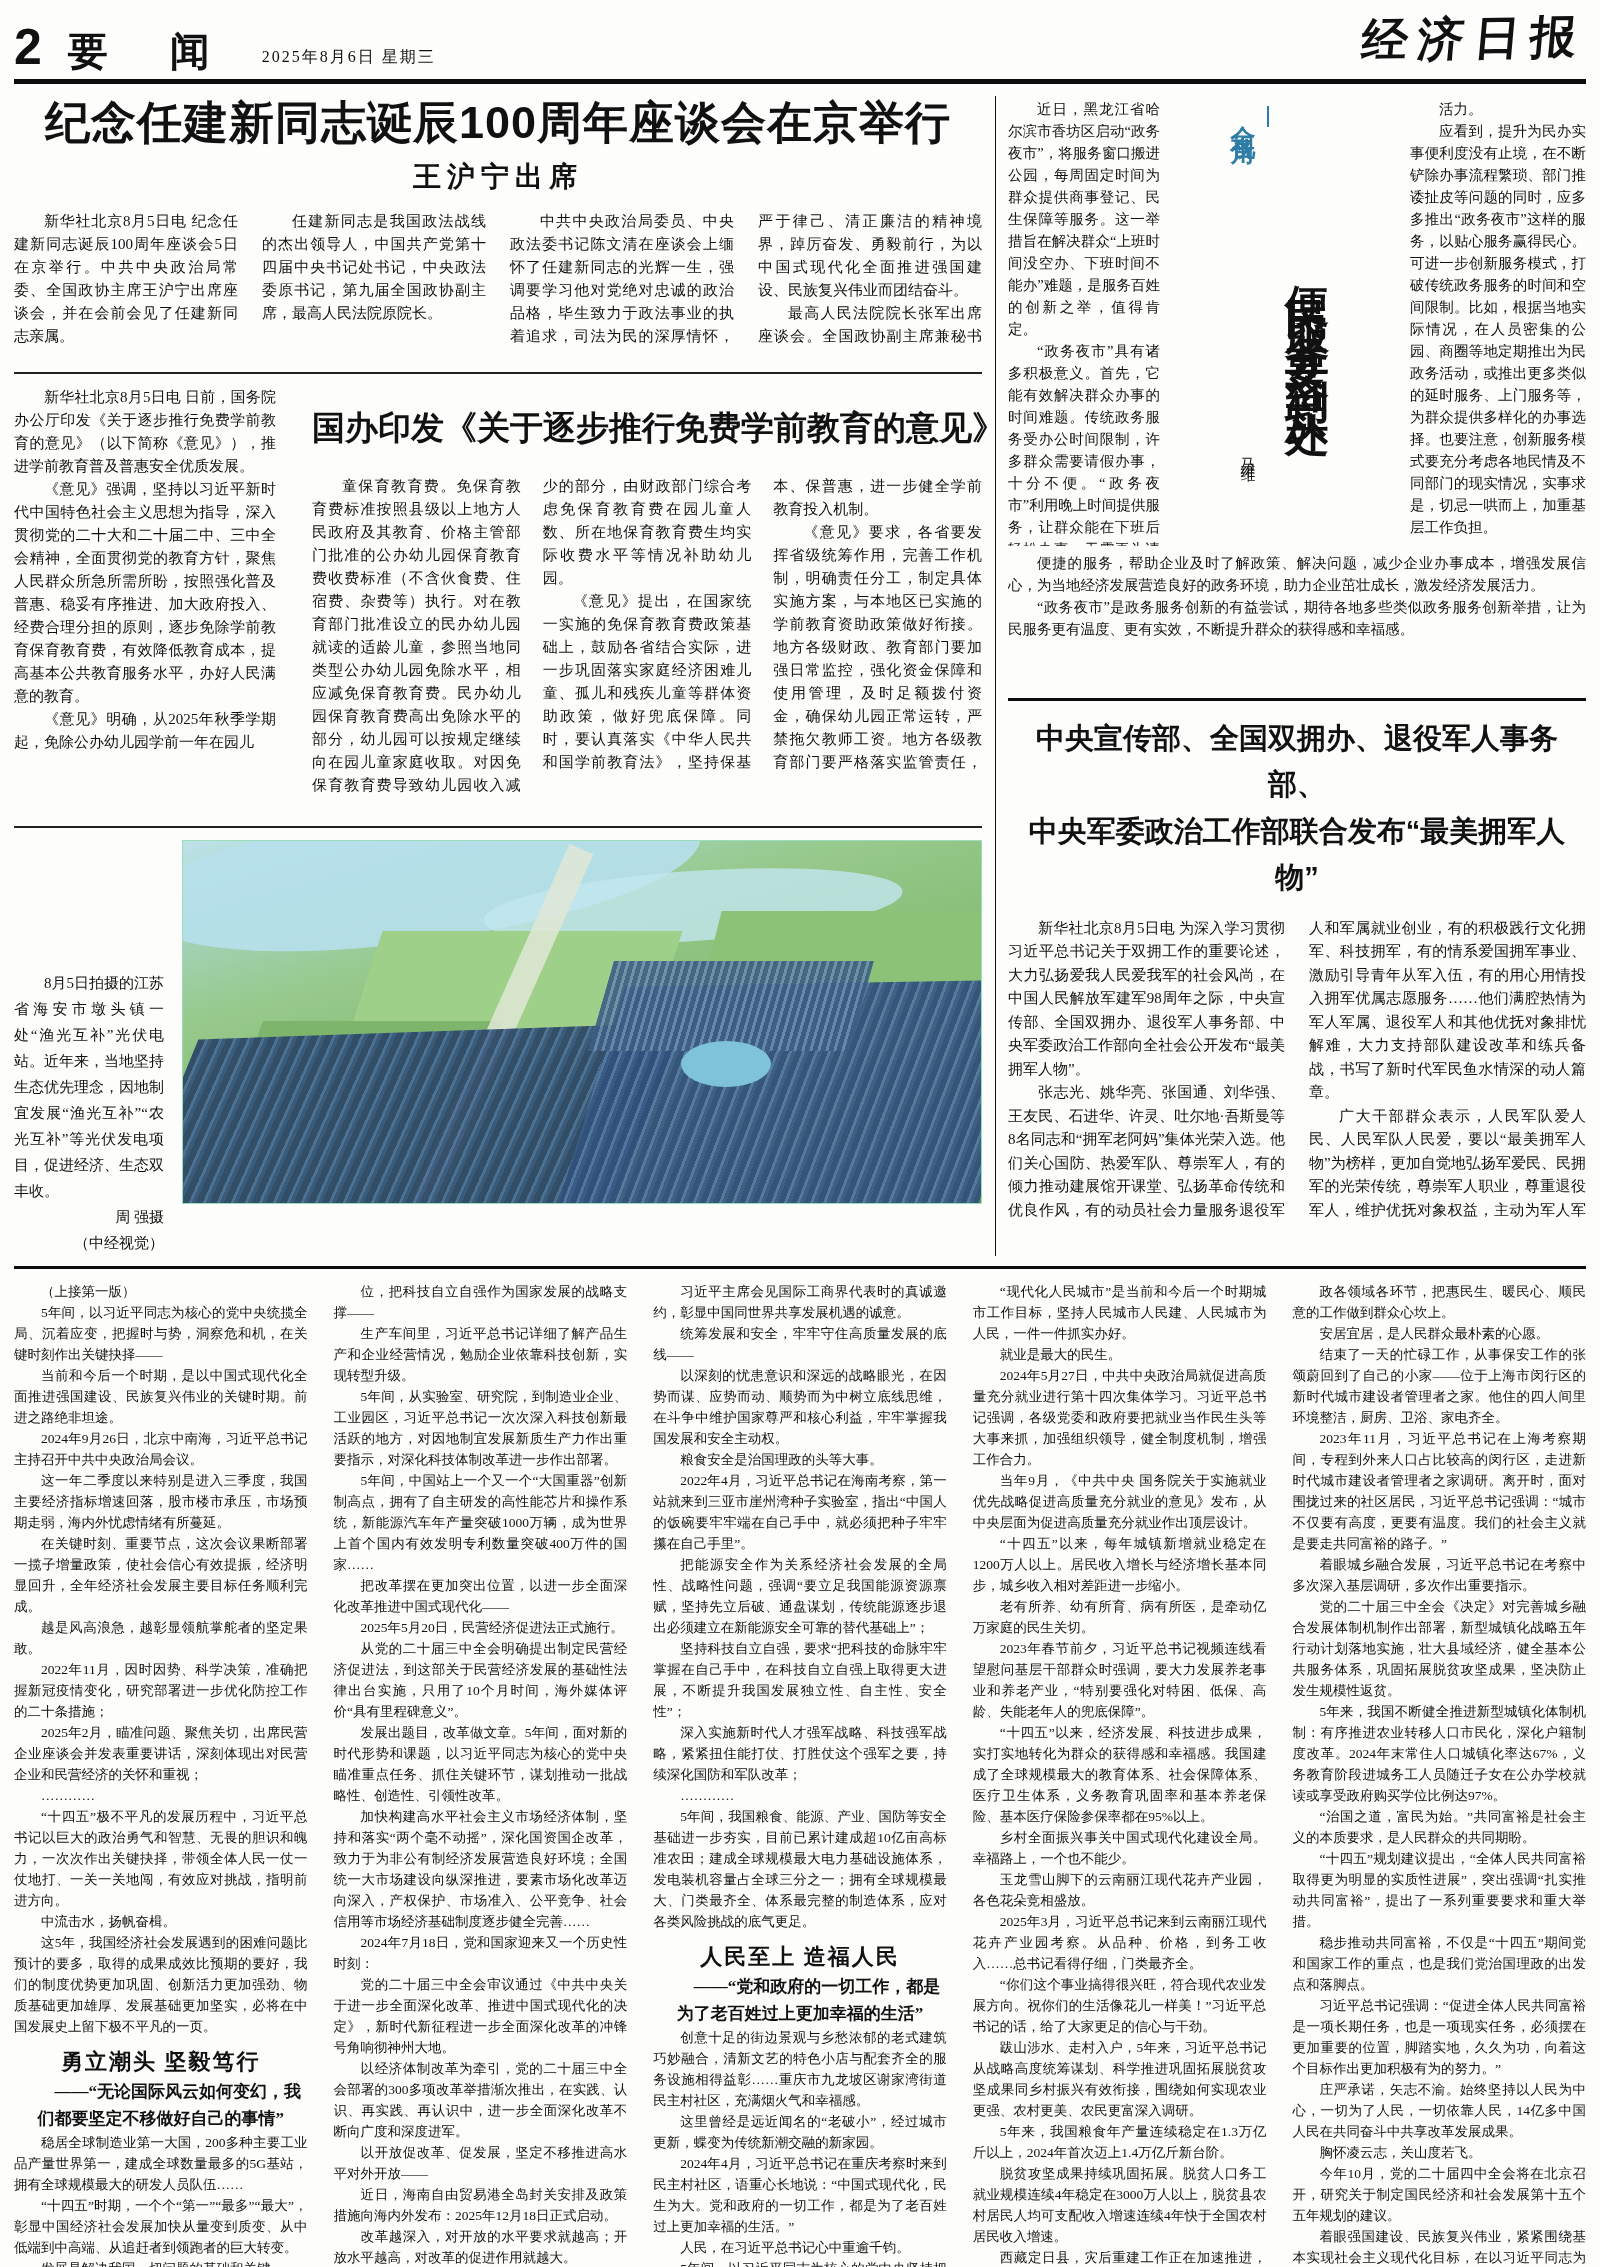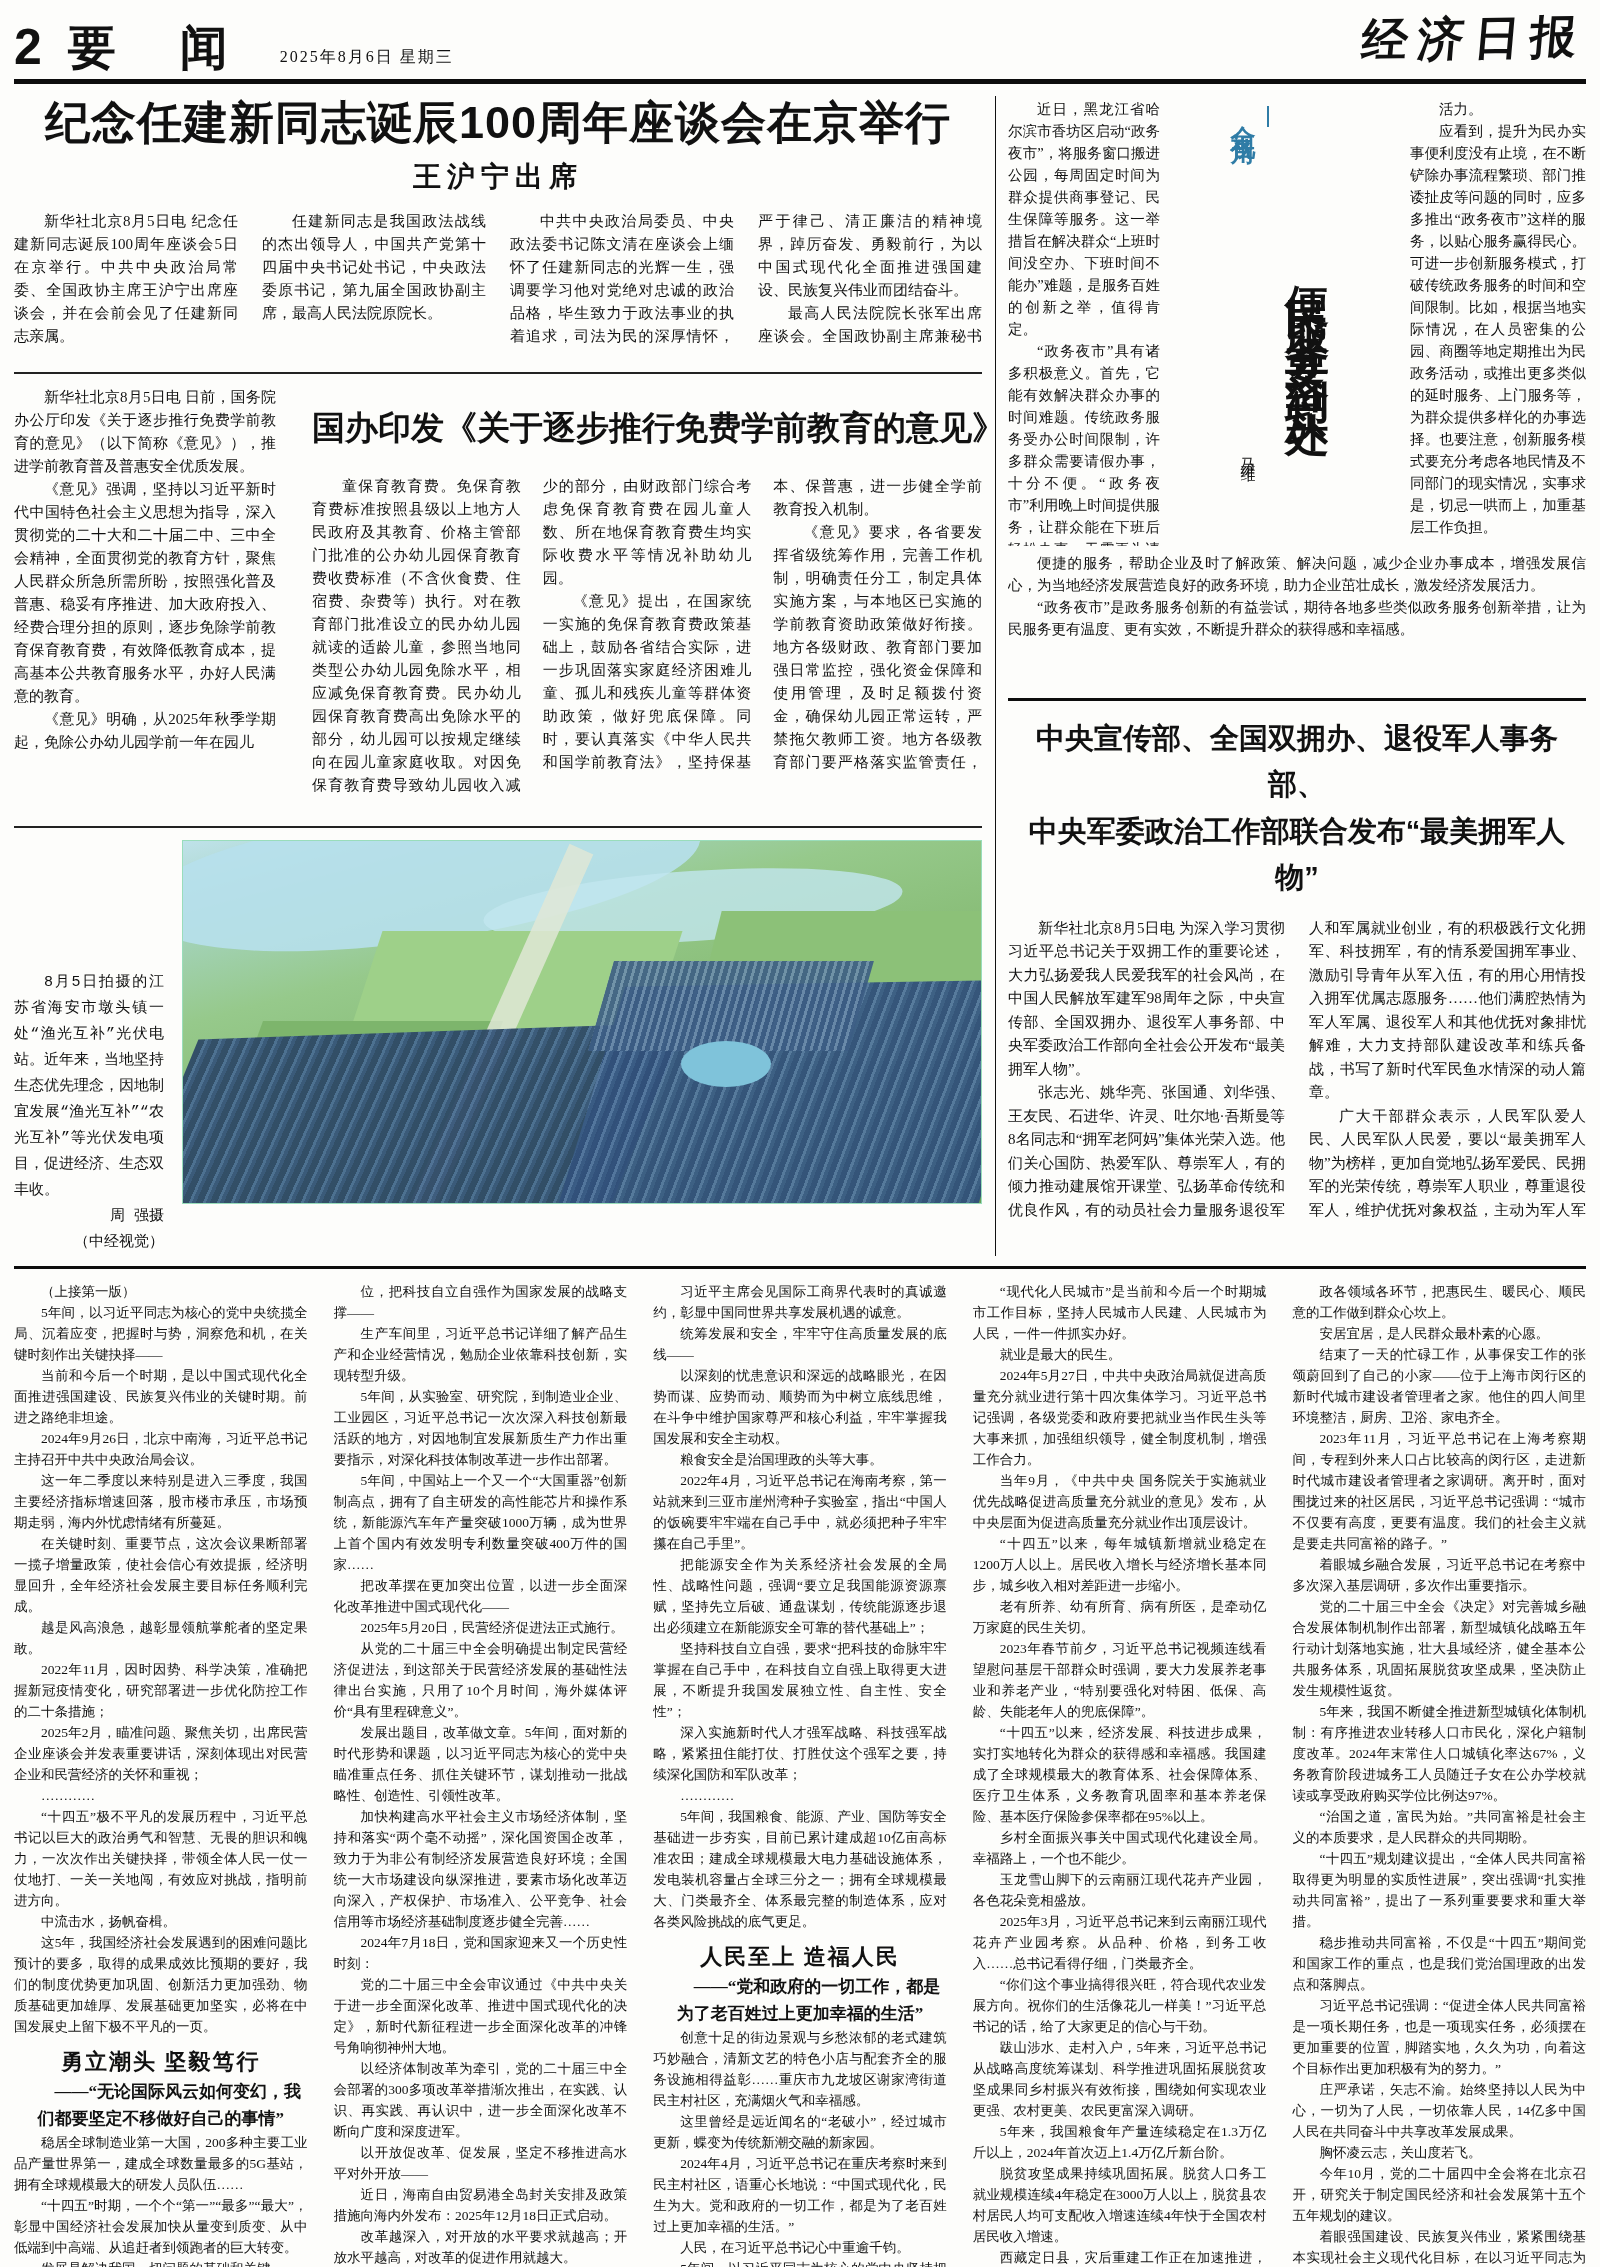--- a/index.html
+++ b/index.html
@@ -2,21 +2,21 @@
 <html><head>
 <meta charset="utf-8">
 <style>
   html,body{margin:0;padding:0;background:#e8e8e4;}
   .page{width:1600px;height:2267px;background:#fdfdfb;margin:0 auto;box-sizing:border-box;
         padding:10px 14px;overflow:hidden;color:#111;
         font-family:"Liberation Serif","DejaVu Serif",serif;}
   
   .hdr{display:flex;align-items:flex-end;height:62px;}
   .pn{font-family:"Liberation Sans","DejaVu Sans",sans-serif;font-weight:900;font-size:50px;line-height:1;}
-  .sec{font-weight:900;font-size:48px;line-height:1;letter-spacing:26px;margin-left:26px;}
+  .sec{font-weight:900;font-size:40px;line-height:1;letter-spacing:26px;margin-left:26px;}
   .hdate{font-size:16px;margin-left:26px;margin-bottom:4px;letter-spacing:2px;}
   .brand{margin-left:auto;font-size:46px;font-weight:900;letter-spacing:10px;
          transform:skewX(-6deg) rotate(-1deg);font-family:"Liberation Serif",serif;margin-bottom:2px;}
   .rule-thick{border-top:5px solid #0d0d0d;margin:7px 0 12px;}
   .rule-mid{border-top:3px solid #0d0d0d;margin:10px 0 12px;}
   .rule-thin{border-top:2px solid #222;margin:10px 0 12px;}
   
   .top{display:flex;align-items:stretch;}
   .tleft{width:968px;flex:0 0 auto;}
   .vdiv{width:1px;background:#111;margin:0 13px;}
@@ -28,21 +28,21 @@
   .cols4{column-count:4;column-gap:24px;height:152px;overflow:hidden;}
   
   .a2{display:flex;gap:36px;}
   .a2left{width:262px;flex:0 0 auto;overflow:hidden;height:430px;}
   .a2right{flex:1 1 auto;min-width:0;}
   .a2h{font-size:33px;font-weight:800;text-align:center;margin:20px 0 24px;letter-spacing:0px;
        font-family:"Liberation Serif",serif;white-space:nowrap;}
   .cols3{column-count:3;column-gap:22px;height:330px;overflow:hidden;}
   
   .phrow{display:flex;gap:18px;margin-top:4px;}
-  .cap{width:150px;flex:0 0 auto;font-size:15px;line-height:26px;text-align:justify;padding-top:130px;font-family:Liberation Mono, monospace;}
+  .cap{width:150px;flex:0 0 auto;font-size:15px;line-height:26px;text-align:justify;padding-top:130px;}
   .cap p{margin:0;text-indent:2em;}
   .credit{ text-align:right;margin-top:10px;text-indent:0;}
   .photo{position:relative;flex:1 1 auto;height:362px;overflow:hidden;border:1px solid #9db;
          background:linear-gradient(165deg,#bfe2ea 0%,#a5d4c0 14%,#96c98b 32%,#86bb74 55%,#76ad64 78%,#69a058 100%);}
   .ph-river{position:absolute;left:-40px;top:-30px;width:560px;height:130px;background:#b7e0ec;
             border-radius:50% 40% 60% 50%;transform:rotate(-7deg);opacity:.9;}
   .ph-river2{position:absolute;left:300px;top:30px;width:420px;height:70px;background:#c2e6ef;
             border-radius:50%;transform:rotate(-4deg);opacity:.8;}
   .ph-field1{position:absolute;left:180px;top:90px;width:300px;height:120px;background:#9ed089;transform:skewX(-18deg);}
   .ph-field2{position:absolute;left:520px;top:70px;width:280px;height:150px;background:#8cc178;transform:skewX(-14deg);}

